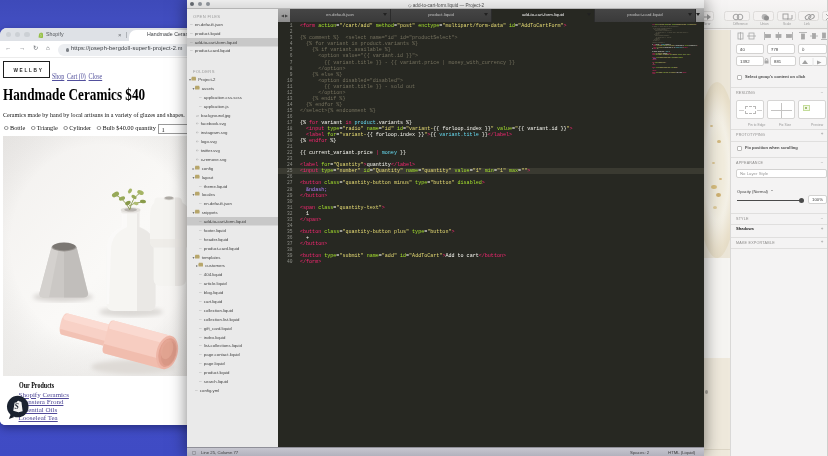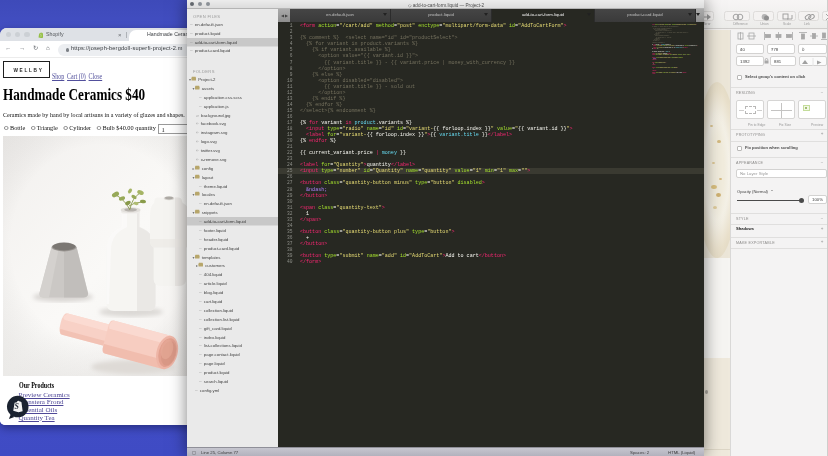--- a/index.html
+++ b/index.html
@@ -190,21 +190,21 @@
         <path d="M106 176 L166 176 L166 210 L106 210 Q102.5 210 102.5 204 L102.5 182 Q102.5 176 106 176Z" fill="#f7cdc1"></path>
         <path d="M106 176 L166 176 L166 185 L104 185 Q102.8 182 103.5 179Z" fill="#fadbd2" opacity=".85"></path>
         <path d="M103 201 L166 201 L166 210 L106 210 Q103 210 102.7 204Z" fill="#efb7a7" opacity=".75"></path>
         <ellipse cx="166" cy="193" rx="10.5" ry="17" fill="#eeb5a6"></ellipse>
         <ellipse cx="166.5" cy="193" rx="8.8" ry="14.8" fill="#e2a08f"></ellipse>
         <ellipse cx="167.5" cy="193.5" rx="7" ry="12.5" fill="#d99886"></ellipse>
         <ellipse cx="165" cy="190" rx="6" ry="10" fill="#e8ab9a" opacity=".6"></ellipse>
       </g>
     </svg>
     <div id="ourp">Our Products</div>
-    <div id="plinks"><u>Preview Ceramics</u><br><u>Monstera Frond</u><br><u>Essential Oils</u><br><u>Quantity Tea</u></div>
+    <div id="plinks"><u>Shopify Ceramics</u><br><u>Monstera Frond</u><br><u>Essential Oils</u><br><u>Looseleaf Tea</u></div>
     <svg id="badge" viewBox="0 0 24 24.5">
       <path d="M5 19.5 L3 24.5 L8.5 22.5 Z" fill="#161d29"></path>
       <circle cx="12" cy="11.8" r="11" fill="#1b2330"></circle>
       <path d="M14.2 6.6c.8.2 1.4.5 1.6.7l1.2 9.2-4.3 1-5.3-1.3 1.4-8.3 2.3-.5.6-1.2 1.3-.3.5.6.7.1z" fill="#f4f4f4"></path>
       <text x="11" y="14.8" font-family="Liberation Serif" font-size="8" font-weight="bold" fill="#1b2330" text-anchor="middle" font-style="italic">S</text>
     </svg>
   </div>
 </div>
 
 <div id="sketch">

